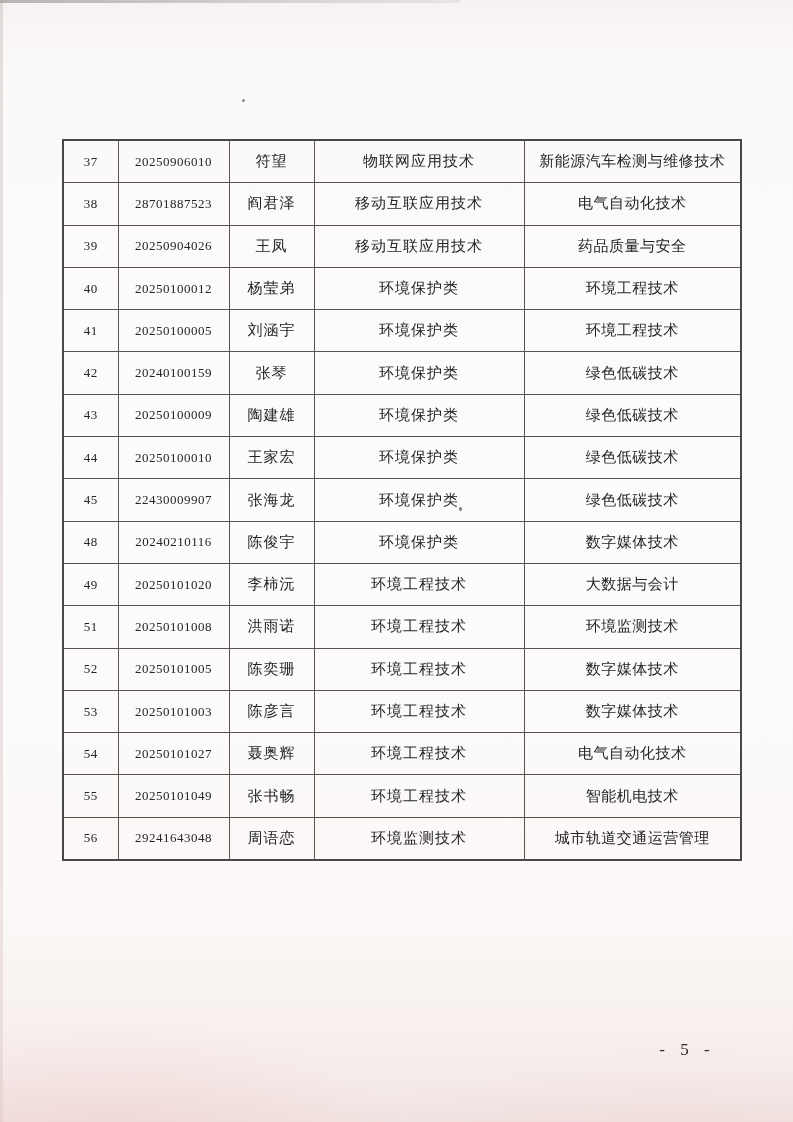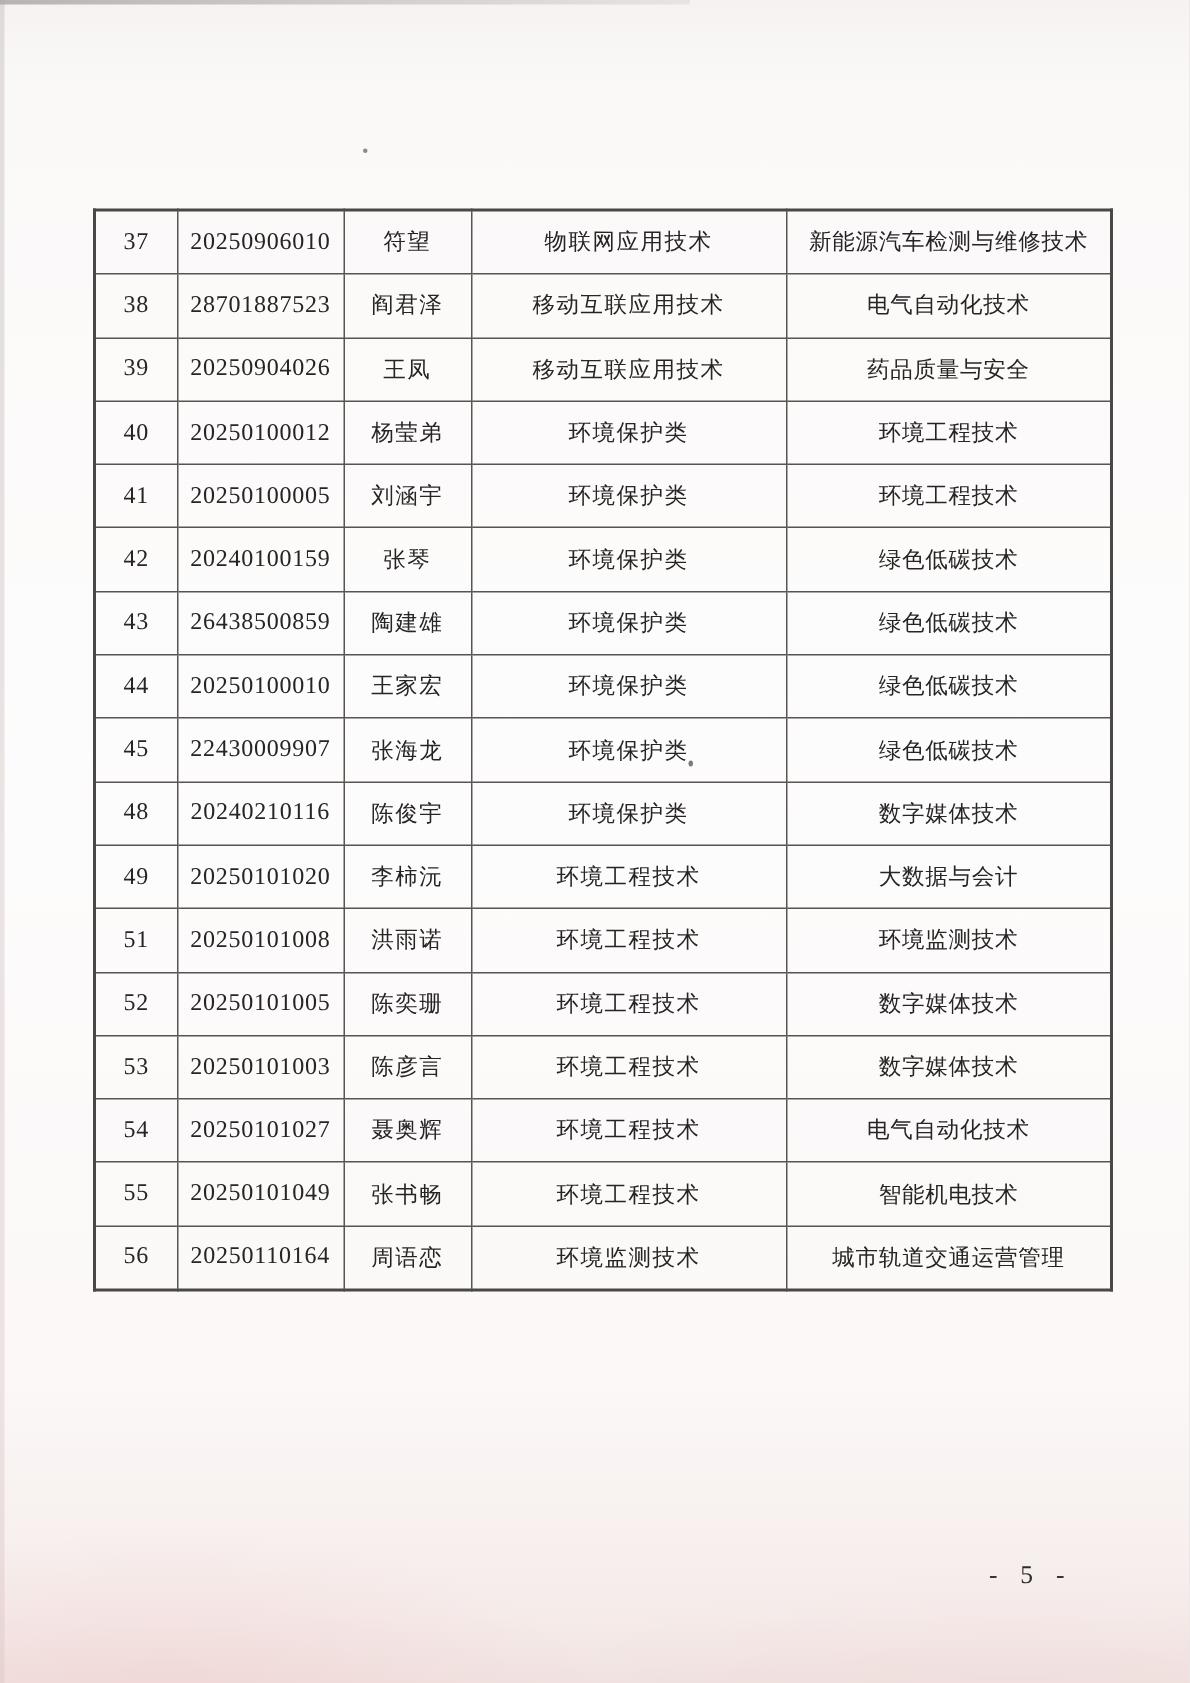--- a/index.html
+++ b/index.html
@@ -54,21 +54,21 @@
     text-align: center;
     vertical-align: middle;
     font-size: 15px;
     letter-spacing: 1px;
     color: #262524;
     white-space: nowrap;
     overflow: hidden;
   }
   table.roster td.c-no,
   table.roster td.c-id {
-    font-size: 16px;
+    font-size: 13px;
     letter-spacing: 0.5px;
     font-family: "Liberation Serif", "DejaVu Serif", serif;
   }
   table.roster td.c-to {
     letter-spacing: 0.5px;
   }
 
   .page-number {
     position: absolute;
     left: 645px;
@@ -141,21 +141,21 @@
         </tr>
         <tr>
           <td class="c-no">42</td>
           <td class="c-id">20240100159</td>
           <td class="c-name">张琴</td>
           <td class="c-from">环境保护类</td>
           <td class="c-to">绿色低碳技术</td>
         </tr>
         <tr>
           <td class="c-no">43</td>
-          <td class="c-id">26438500859</td>
+          <td class="c-id">20250100009</td>
           <td class="c-name">陶建雄</td>
           <td class="c-from">环境保护类</td>
           <td class="c-to">绿色低碳技术</td>
         </tr>
         <tr>
           <td class="c-no">44</td>
           <td class="c-id">20250100010</td>
           <td class="c-name">王家宏</td>
           <td class="c-from">环境保护类</td>
           <td class="c-to">绿色低碳技术</td>
@@ -211,21 +211,21 @@
         </tr>
         <tr>
           <td class="c-no">55</td>
           <td class="c-id">20250101049</td>
           <td class="c-name">张书畅</td>
           <td class="c-from">环境工程技术</td>
           <td class="c-to">智能机电技术</td>
         </tr>
         <tr>
           <td class="c-no">56</td>
-          <td class="c-id">20250110164</td>
+          <td class="c-id">29241643048</td>
           <td class="c-name">周语恋</td>
           <td class="c-from">环境监测技术</td>
           <td class="c-to">城市轨道交通运营管理</td>
         </tr>
       </tbody>
   </table>
 
   <div class="speck speck-1"></div>
   <div class="speck speck-2"></div>
 

